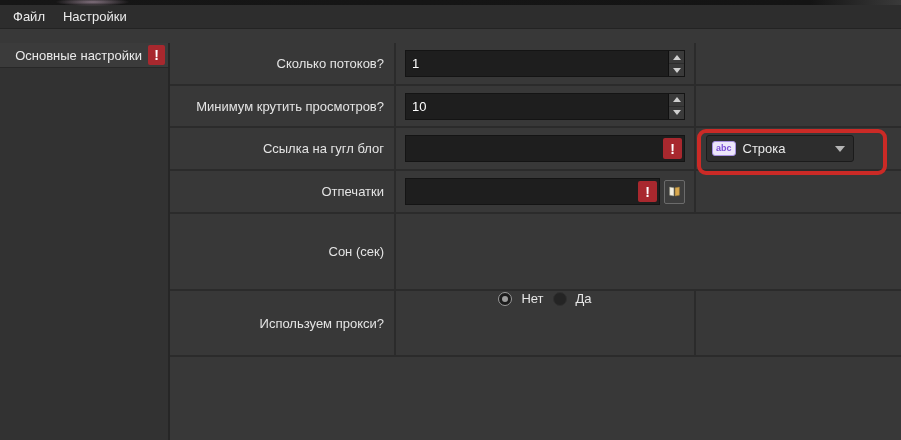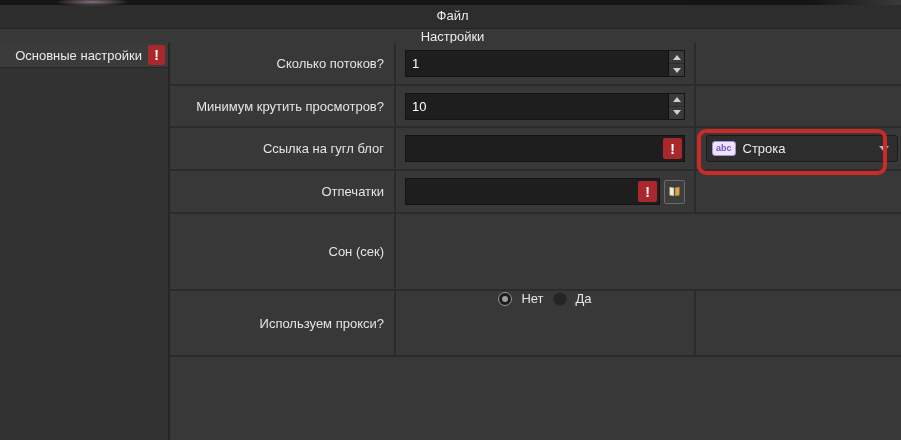--- a/index.html
+++ b/index.html
@@ -14,21 +14,21 @@
     height:5px;
     background:linear-gradient(90deg,#161616 0%,#141414 90%,#3a3a3a 100%);
     position:relative;
   }
   .titlebar .glow {
     position:absolute; left:55px; top:-2px; width:75px; height:8px;
     background:radial-gradient(ellipse at center, rgba(219,188,212,0.55) 0%, rgba(219,188,212,0) 70%);
   }
   .menubar {
     height:24px; background:#2d2d2d; border-bottom:1px solid #232323;
-    display:flex; align-items:center; padding-left:4px; color:#ececec;flex-direction:column;
+    display:flex; align-items:center; padding-left:4px; color:#ececec;
   }
   .menu-item { padding:3px 9px; cursor:default; }
 
   
   .app { display:flex; height:410px;margin-top:14px; }
   .sidebar {
     width:170px; background:#323232; border-right:2px solid #262626; flex:none;
   }
   .side-tab {
     height:25px; background:#3b3b3b; border-bottom:1px solid #272727;
@@ -109,21 +109,21 @@
   .radio { width:14px; height:14px; border-radius:50%; position:relative; flex:none; }
   .radio.sel { background:#1c1c1c; border:1px solid #9a9a9a; }
   .radio.sel::after {
     content:""; position:absolute; left:3px; top:3px; width:6px; height:6px;
     border-radius:50%; background:#9c9c9c;
   }
   .radio.unsel { background:#242424; border:1px solid #303030; }
 
   
   .dropdown {
-    width:192px; height:27px; background:#2d2d2d; border:1px solid #1b1b1b;
+    width:148px; height:27px; background:#2d2d2d; border:1px solid #1b1b1b;
     border-radius:3px; display:flex; align-items:center; gap:7px;
     padding:0 8px 0 5px; cursor:default; position:relative; z-index:2;
   }
   .abc-badge {
     font-size:9px; font-weight:bold; color:#7b4fd6; background:#ece6fa;
     border:1px solid #a58fe0; border-radius:3px; padding:1px 3px; line-height:11px;
   }
   .dd-label { flex:1; color:#eaeaea; }
   .dd-arrow { width:0; height:0; border-left:5px solid transparent; border-right:5px solid transparent; border-top:6px solid #b5b5b5; }
 

